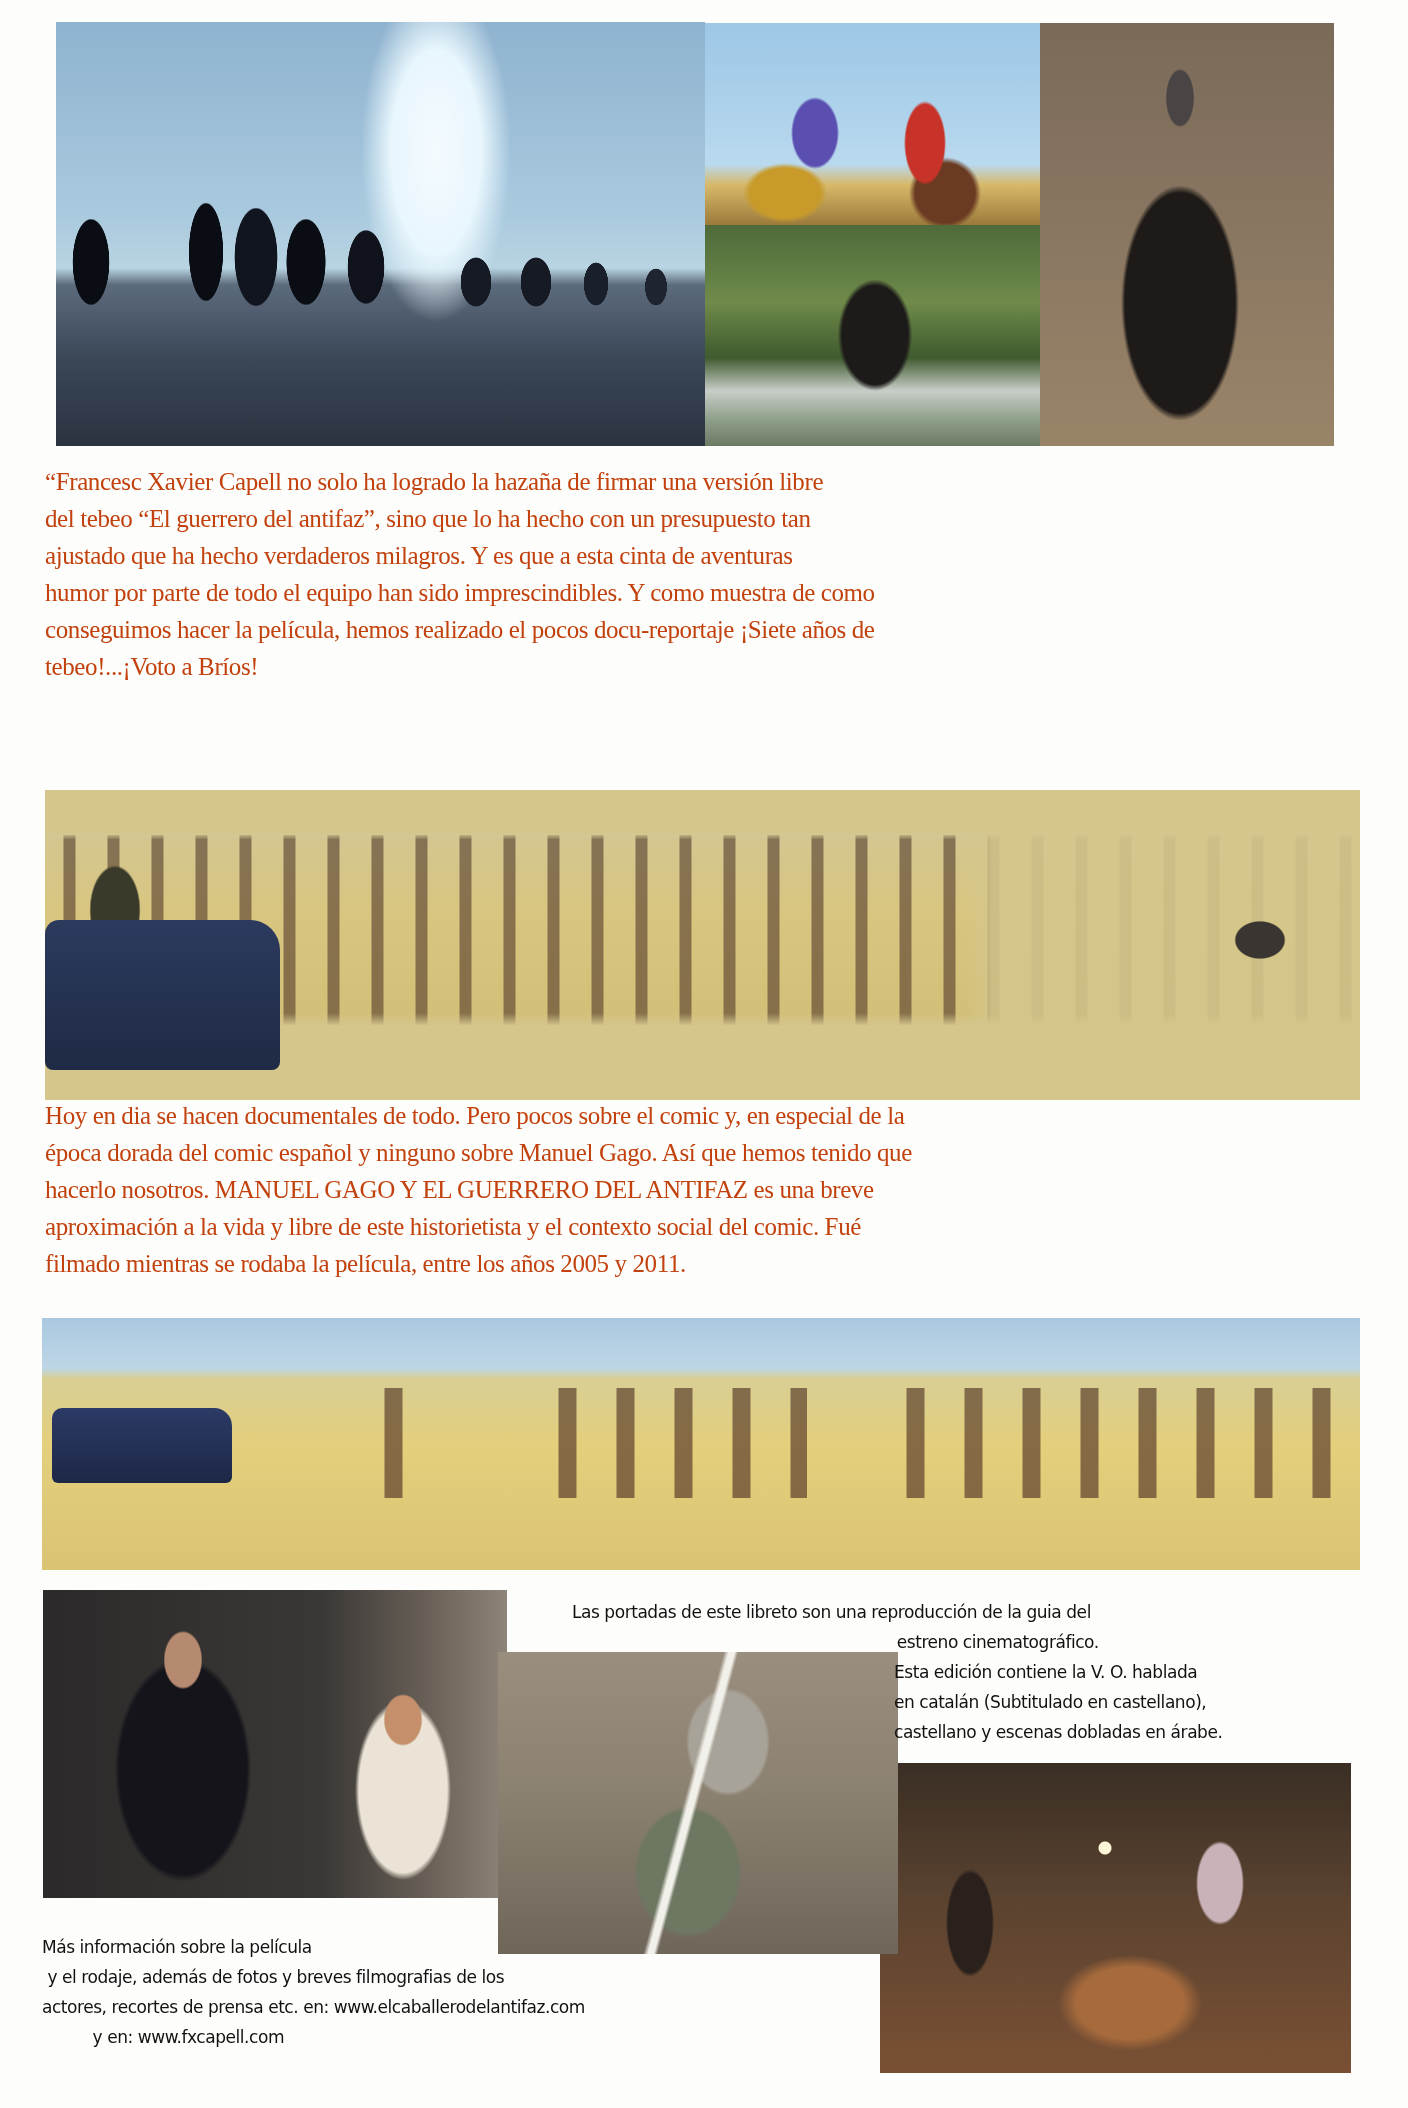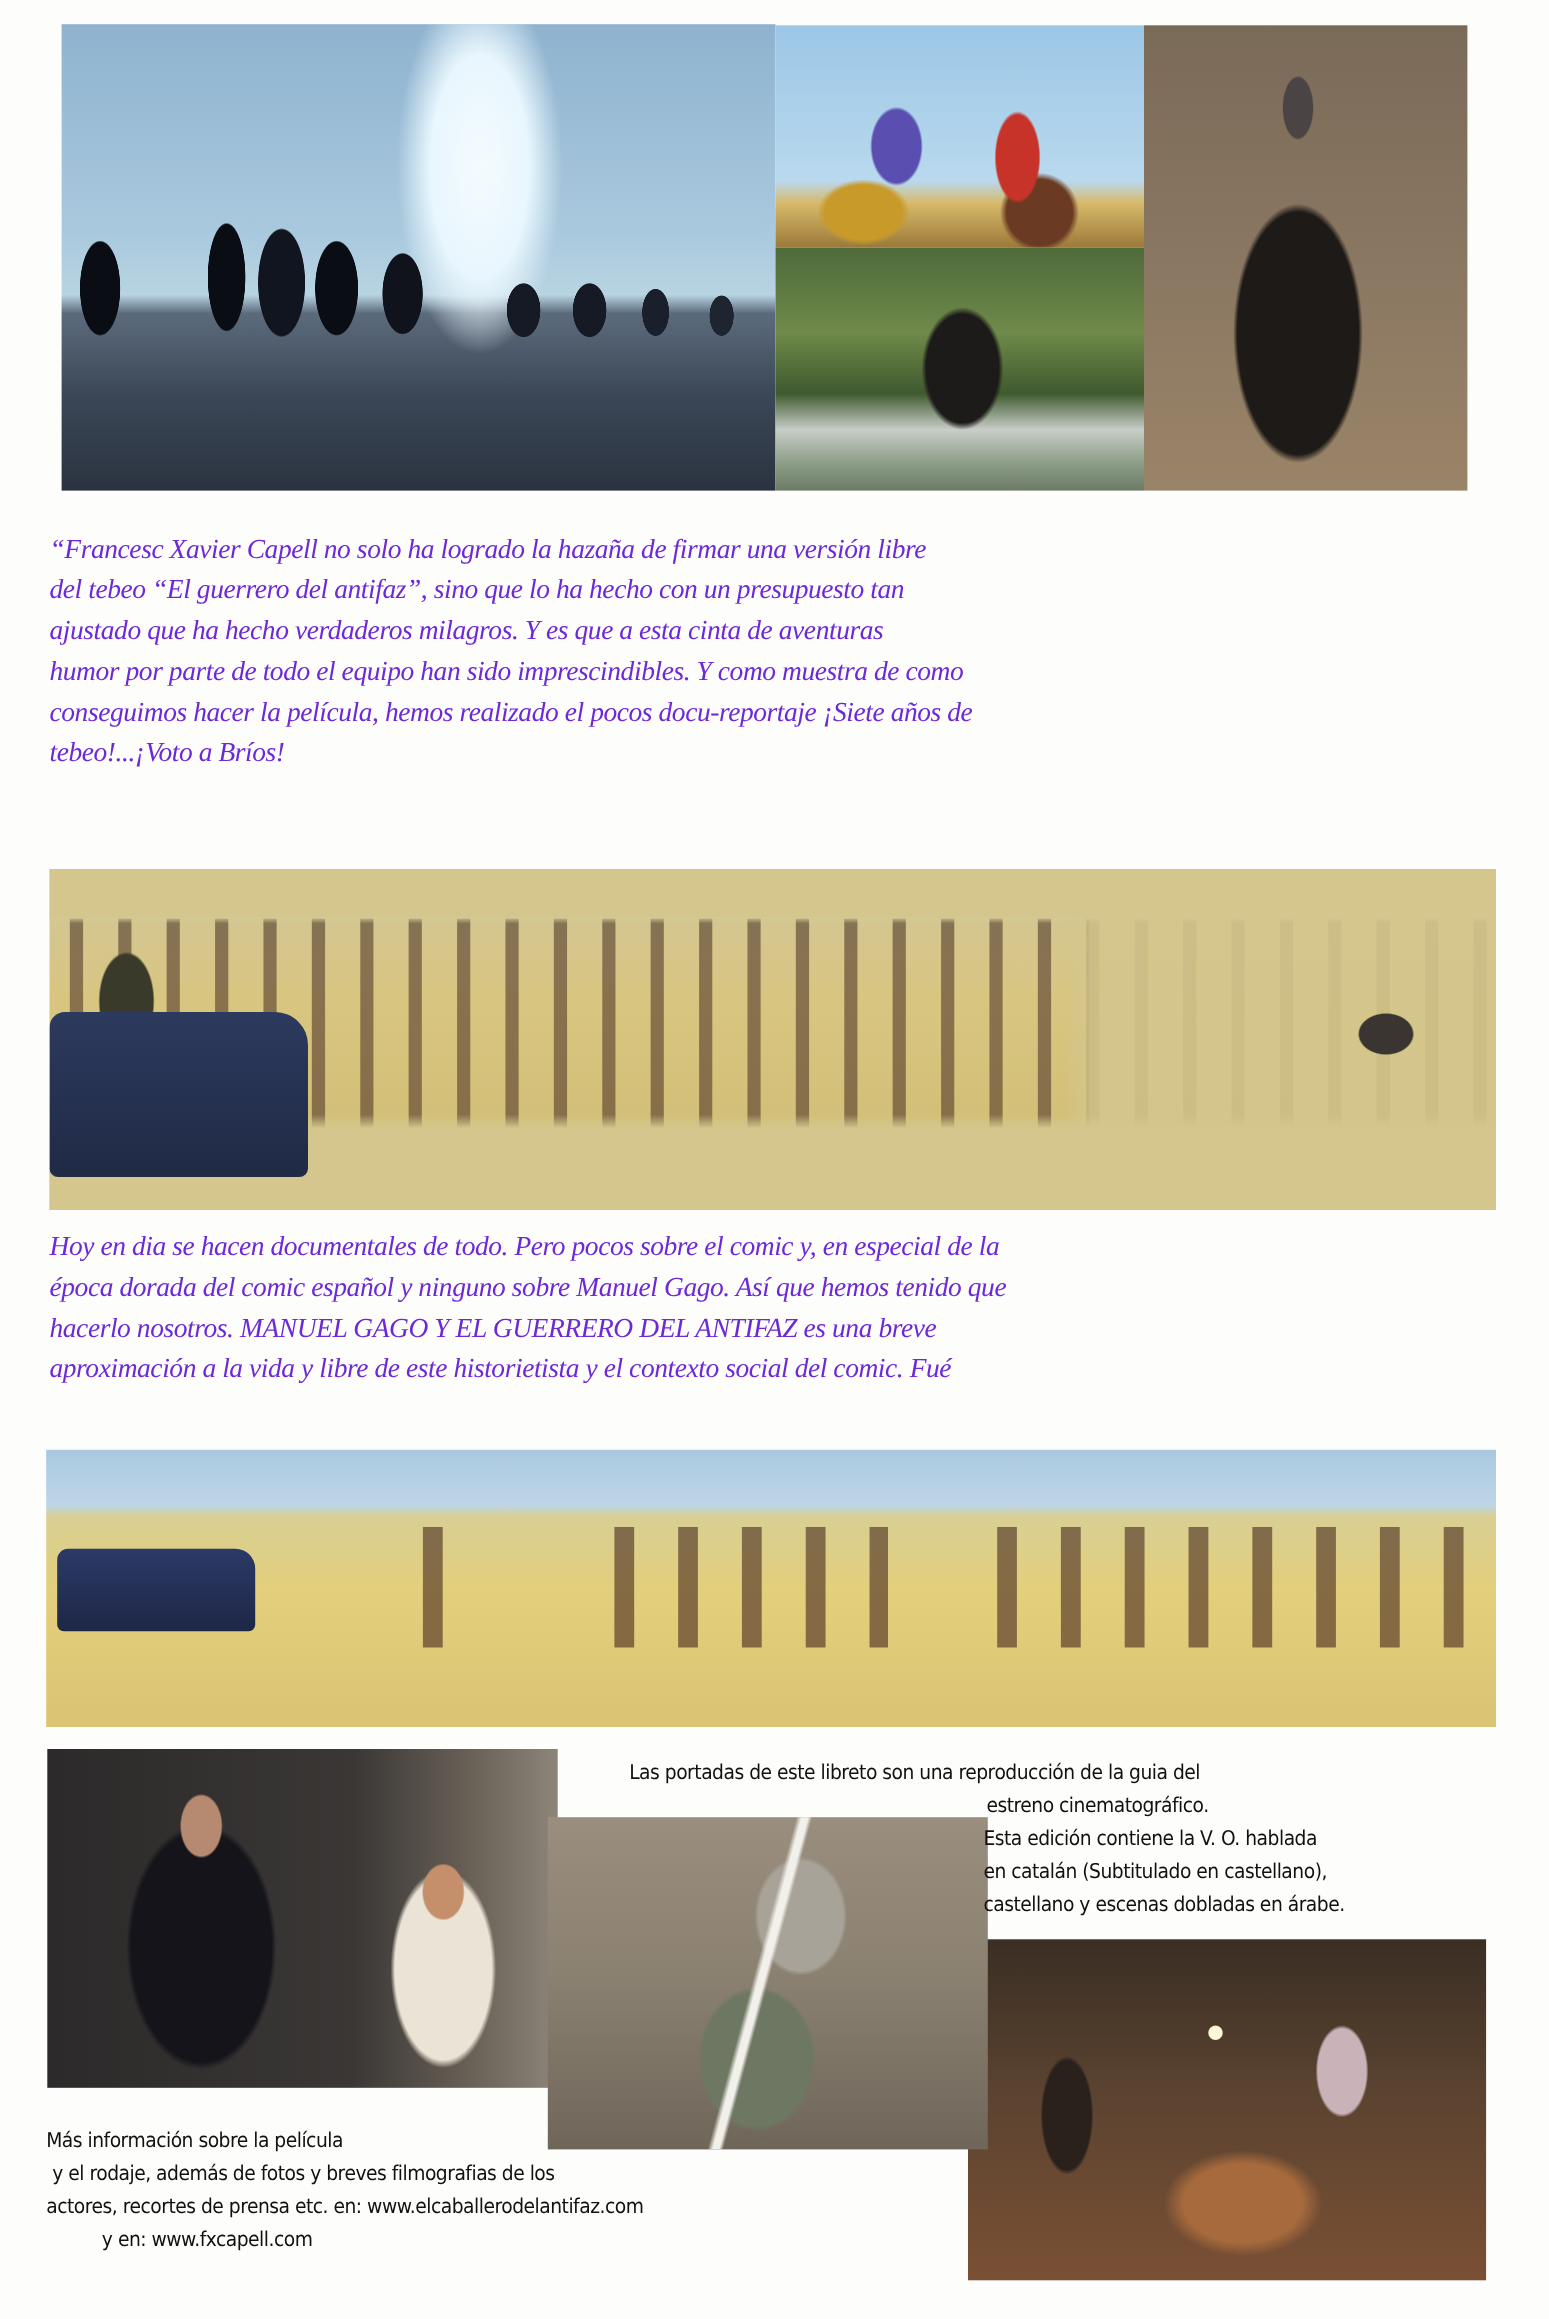--- a/index.html
+++ b/index.html
@@ -51,27 +51,25 @@
       radial-gradient(ellipse 22px 45px at 140px 75px, #4a4444 60%, transparent 65%),
       radial-gradient(ellipse 95px 190px at 140px 280px, #1e1a18 58%, transparent 62%),
       radial-gradient(ellipse 55px 140px at 140px 290px, #c8321f 60%, transparent 64%),
       linear-gradient(to bottom, #7a6a58 0%, #8a7762 50%, #9a8468 100%);
   }
 
   
   .serif-text {
     position: absolute;
     font-family: "Liberation Serif", serif;
-    font-style: italic;
     font-size: 25px;
     line-height: 37px;
-    color: #6d28d9;
+    color: #c2410c;
     letter-spacing: -0.4px;
     white-space: nowrap;
-    margin-top: 18px;
   }
   #quote-block { left: 45px; top: 463px; }
   #doc-block { left: 45px; top: 1097px; }
   .serif-text .line { display: block; }
 
   #p-plain1 {
     left: 45px; top: 790px; width: 1315px; height: 310px;
     background:
       radial-gradient(ellipse 110px 100px at 130px 230px, #2e3b5c 60%, transparent 64%),
       radial-gradient(ellipse 40px 70px at 70px 120px, #3a3a2a 60%, transparent 64%),
@@ -188,20 +186,21 @@
   <div class="mask"></div>
   <div class="truck"></div>
   <div class="horse-far"></div>
 </div>
 
 <div class="serif-text" id="doc-block">
   <span class="line">Hoy en dia se hacen documentales de todo. Pero pocos sobre el comic y, en especial de la</span>
   <span class="line">época dorada del comic español y ninguno sobre Manuel Gago. Así que hemos tenido que</span>
   <span class="line">hacerlo nosotros. MANUEL GAGO Y EL GUERRERO DEL ANTIFAZ es una breve</span>
   <span class="line">aproximación a la vida y libre de este historietista y el contexto social del comic. Fué</span>
+  <span class="line">filmado mientras se rodaba la película, entre los años 2005 y 2011.</span>
 </div>
 
 <div class="photo" id="p-plain2" title="Jinetes galopando por la llanura junto a una camioneta">
   <div class="truck"></div>
   <div class="riders"></div>
 </div>
 
 <div class="photo" id="p-couple" title="Hombre con capucha negra y mujer con velo blanco"></div>
 <div class="photo" id="p-market" title="Escena nocturna de mercado medieval"></div>
 <div class="photo" id="p-sword" title="Escena de lucha con espada"></div>

